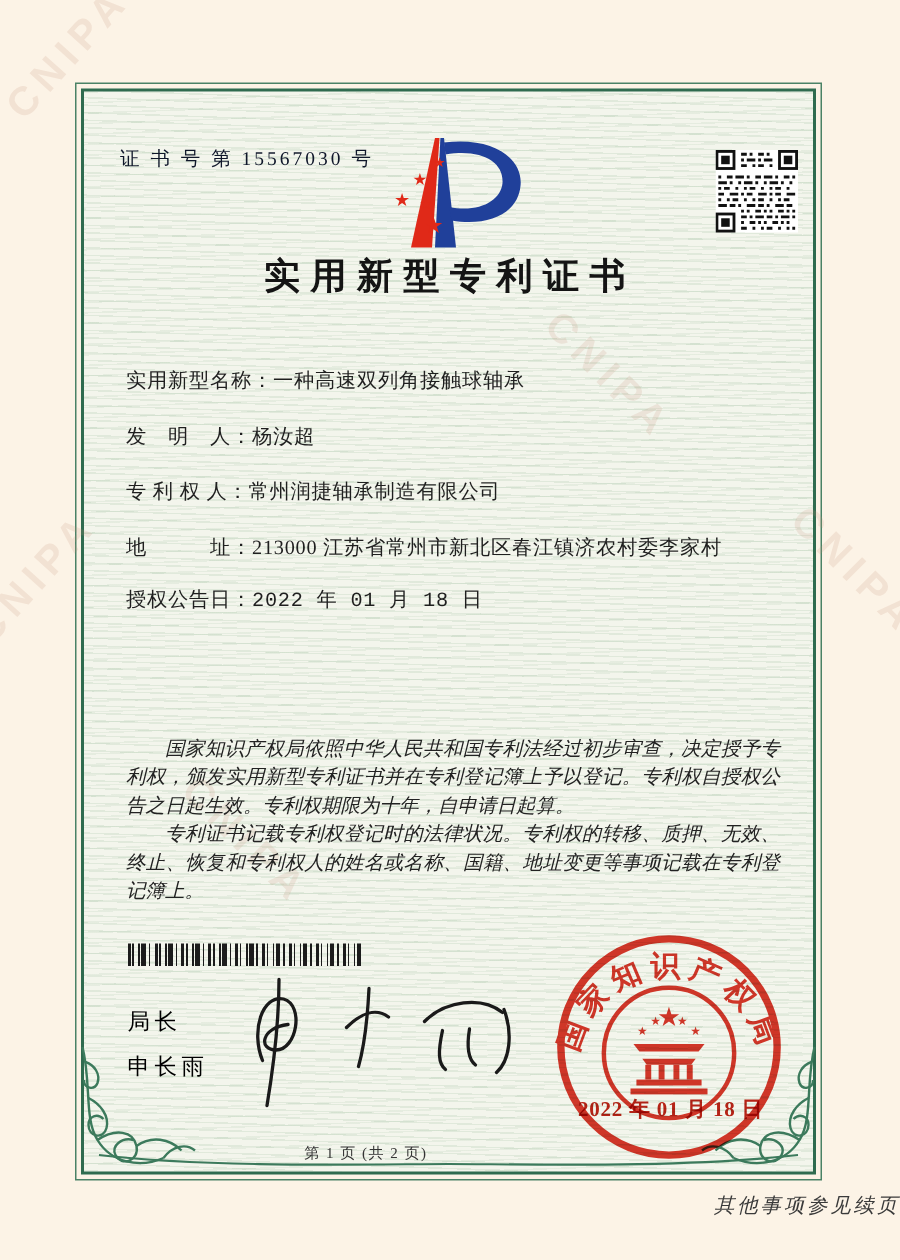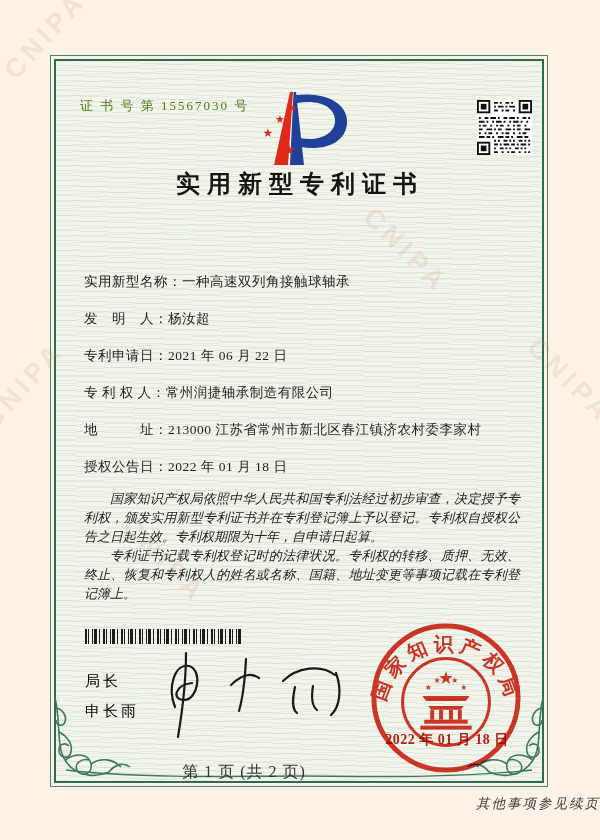--- a/index.html
+++ b/index.html
@@ -15,32 +15,32 @@
   #frame{position:absolute;left:50px;top:55px;width:498px;height:732px;
          border:1.5px solid #4a8266;box-sizing:border-box;z-index:1;}
   #frame-inner{position:absolute;inset:3px;border:2.5px solid #2f6b4f;
          background:
            repeating-linear-gradient(2deg, rgba(110,160,115,0.14) 0 1px, transparent 1px 5px),
            repeating-linear-gradient(178deg, rgba(110,160,115,0.10) 0 1px, transparent 1px 7px),
            #f3f5ec;}
 
   .content{position:absolute;z-index:4;}
 
-  #cert-no{left:80px;top:97px;font-size:13px;letter-spacing:2px;color:#4d7c0f;}
+  #cert-no{left:80px;top:97px;font-size:13px;letter-spacing:2px;color:#0f172a;}
 
   #title{left:0;top:168px;width:600px;text-align:center;font-size:24px;font-weight:bold;
          letter-spacing:7px;color:#141414;}
 
   #fields{left:84px;top:243px;width:440px;font-size:13.5px;color:#1f1f1f;}
   .frow{height:22px;line-height:22px;margin-bottom:15px;white-space:nowrap;}
   .flabel{letter-spacing:0.5px;}
   .fvalue{letter-spacing:0.5px;}
   .dual .pair2{position:absolute;left:231px;}
-  #fields{position:absolute;margin-top:28px;}
-  .dual{position:relative;}
+  #fields{position:absolute;}
+  .dual{position:relative;font-family:Liberation Mono, monospace;}
 
   #paragraphs{left:84px;top:489px;width:436px;font-size:13px;line-height:19px;
               color:#222;text-align:justify;font-style:italic;}
   #paragraphs p{margin:0;text-indent:2em;}
 
   #barcode{left:85px;top:629px;width:156px;height:15px;
     background-image:repeating-linear-gradient(90deg,
       #1c1c1c 0 2px,transparent 2px 3px,#1c1c1c 3px 4px,transparent 4px 7px,
       #1c1c1c 7px 8px,transparent 8px 9px,#1c1c1c 9px 12px,transparent 12px 14px,
       #1c1c1c 14px 15px,transparent 15px 18px);}
@@ -48,21 +48,21 @@
   #director{left:85px;top:672px;font-size:15px;color:#000000;letter-spacing:3px;}
   #director div{margin-bottom:11px;}
 
   #signature{left:145px;top:645px;z-index:5;}
 
   #seal{left:367px;top:619px;z-index:5;mix-blend-mode:multiply;opacity:0.93;}
   #seal-date{left:366px;top:731px;width:162px;text-align:center;font-size:14px;
              font-weight:bold;color:#bf2518;letter-spacing:0.5px;z-index:6;
              mix-blend-mode:multiply;}
 
-  #page-info{left:0;top:762px;width:488px;text-align:center;font-size:16px;color:#333;letter-spacing:1px;}
+  #page-info{left:0;top:762px;width:488px;text-align:center;font-size:10px;color:#333;letter-spacing:1px;}
   #continuation{left:0;top:795px;width:600px;text-align:right;font-size:13.5px;
                 color:#3a3a3a;font-style:italic;letter-spacing:2px;}
 
   .flourish{position:absolute;z-index:4;}
   #flourish-right{transform:scaleX(-1);}
   #swag{position:absolute;left:54px;top:766px;z-index:4;}
 </style>
 </head>
 <body>
 
@@ -151,23 +151,20 @@
   </svg>
 
   <div class="content" id="title">实用新型专利证书</div>
 
   <div class="content" id="fields">
     <div class="frow">
       <span class="flabel">实用新型名称：</span><span class="fvalue">一种高速双列角接触球轴承</span>
     </div>
     <div class="frow">
       <span class="flabel">发　明　人：</span><span class="fvalue">杨汝超</span>
-    </div>
-    <div class="frow">
-      <span class="flabel">专利申请日：</span><span class="fvalue">2021 年 06 月 22 日</span>
     </div>
     <div class="frow">
       <span class="flabel">专 利 权 人：</span><span class="fvalue">常州润捷轴承制造有限公司</span>
     </div>
     <div class="frow">
       <span class="flabel">地　　　址：</span><span class="fvalue">213000  江苏省常州市新北区春江镇济农村委李家村</span>
     </div>
     <div class="frow dual">
       <span><span class="flabel">授权公告日：</span><span class="fvalue">2022 年 01 月 18 日</span></span>
     </div>

